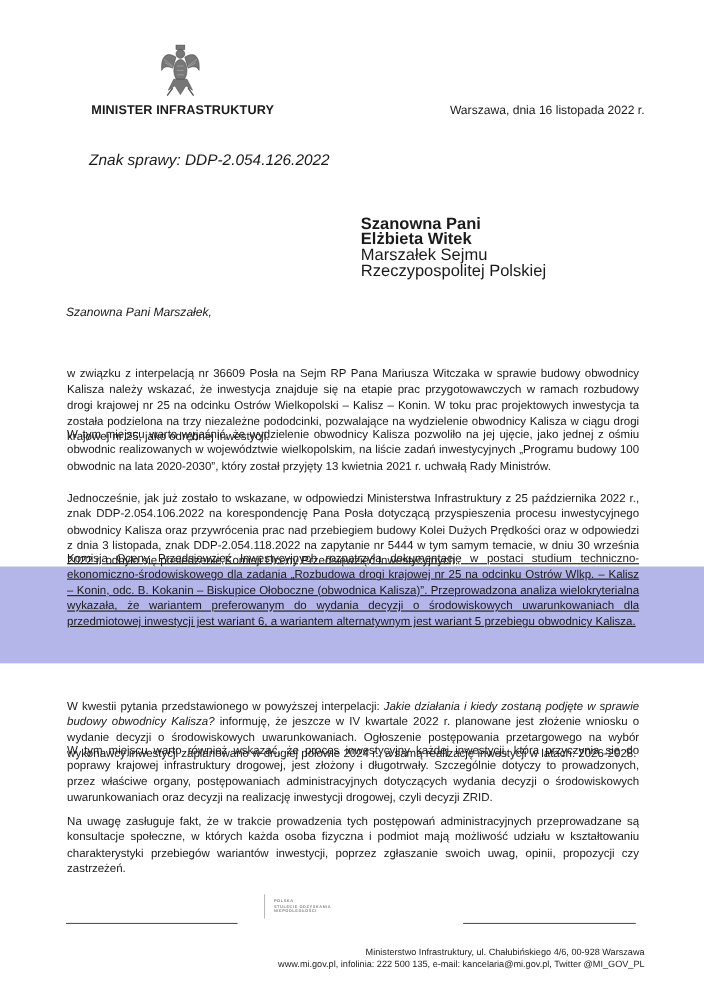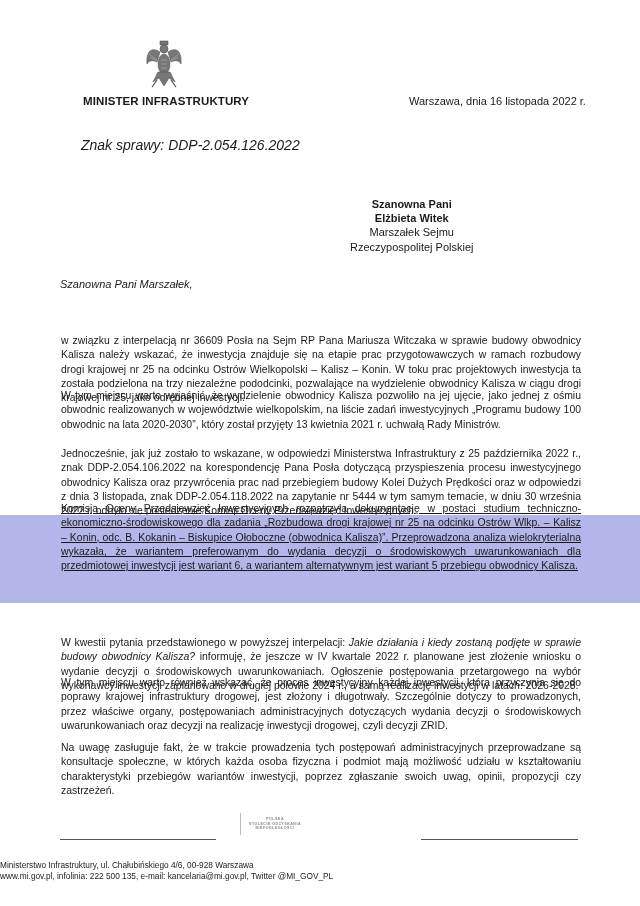--- a/index.html
+++ b/index.html
@@ -1,43 +1,43 @@
 <!DOCTYPE html>
 <html><head>
 <meta charset="utf-8">
 <style>
   html, body { margin: 0; padding: 0; background: #ffffff; }
   body { width: 640px; height: 906px; position: relative; overflow: hidden;
          font-family: "Liberation Sans", sans-serif; color: #1a1a1a; }
-  .abs { position: absolute; text-align: center; }
+  .abs { position: absolute; }
   .eagle { left: 145px; top: 40px; width: 38px; height: 50px; }
   .ministry { left: 83px; top: 95px; font-size: 11.5px; font-weight: bold; letter-spacing: 0.1px; }
   .date { left: 409px; top: 95px; font-size: 11px; }
   .ref { left: 81px; top: 137px; font-size: 14px; font-style: italic; }
-  .addressee { left: 328px; top: 197px; font-size: 11px; line-height: 14.2px; margin-left: 22px; }
+  .addressee { left: 328px; top: 197px; font-size: 15px; line-height: 14.2px; }
   .addressee .b { font-weight: bold; }
   .salutation { left: 60px; top: 278px; font-size: 11px; font-style: italic; }
   .body-text { left: 61px; width: 520px; font-size: 10.45px; line-height: 14.3px; text-align: justify; }
   .p1 { top: 318px; margin-top: 16px; }
   .p2 { top: 389px; }
   .p3 { top: 447px; }
   .highlight-band { left: 0; top: 515px; width: 640px; height: 88px; background: #b4b6e9; }
   .p4 { top: 502px; text-decoration: underline; }
   .p5 { top: 604px; margin-top: 32px; }
   .p6 { top: 676px; }
   .p7 { top: 741px; }
   .body-text p { margin: 0; }
   .rule { height: 1px; background: #555; top: 839px; }
   .rule-left { left: 60px; width: 156px; }
   .rule-right { left: 421px; width: 157px; }
   .logo { left: 232px; top: 812px; height: 24px; display: flex; align-items: center; }
   .logo-script { font-family: "DejaVu Serif", serif; font-style: italic; color: #c0272d; font-size: 19px; letter-spacing: -0.5px; }
   .logo-sep { width: 1px; height: 22px; background: #bbb; margin: 0 8px 0 8px; }
   .logo-small { font-size: 3.6px; line-height: 4.6px; color: #888; letter-spacing: 0.5px; font-weight: bold; }
-  .footer { left: 0; width: 586px; top: 860px; text-align: left; font-size: 8.3px; line-height: 11px; color: #222; }
+  .footer { left: 0; width: 586px; top: 860px; text-align: right; font-size: 8.3px; line-height: 11px; color: #222; }
 </style>
 </head>
 <body>
 
 <div class="abs eagle">
   <svg width="38" height="50" viewBox="0 0 38 50">
     <g fill="#777" stroke="#444" stroke-width="0.5">
       <rect x="15" y="1" width="8" height="4"></rect>
       <circle cx="19" cy="9" r="4"></circle>
       <path d="M15 12 C6 6, 1 12, 2 24 C4 20, 8 20, 12 22 Z"></path>

